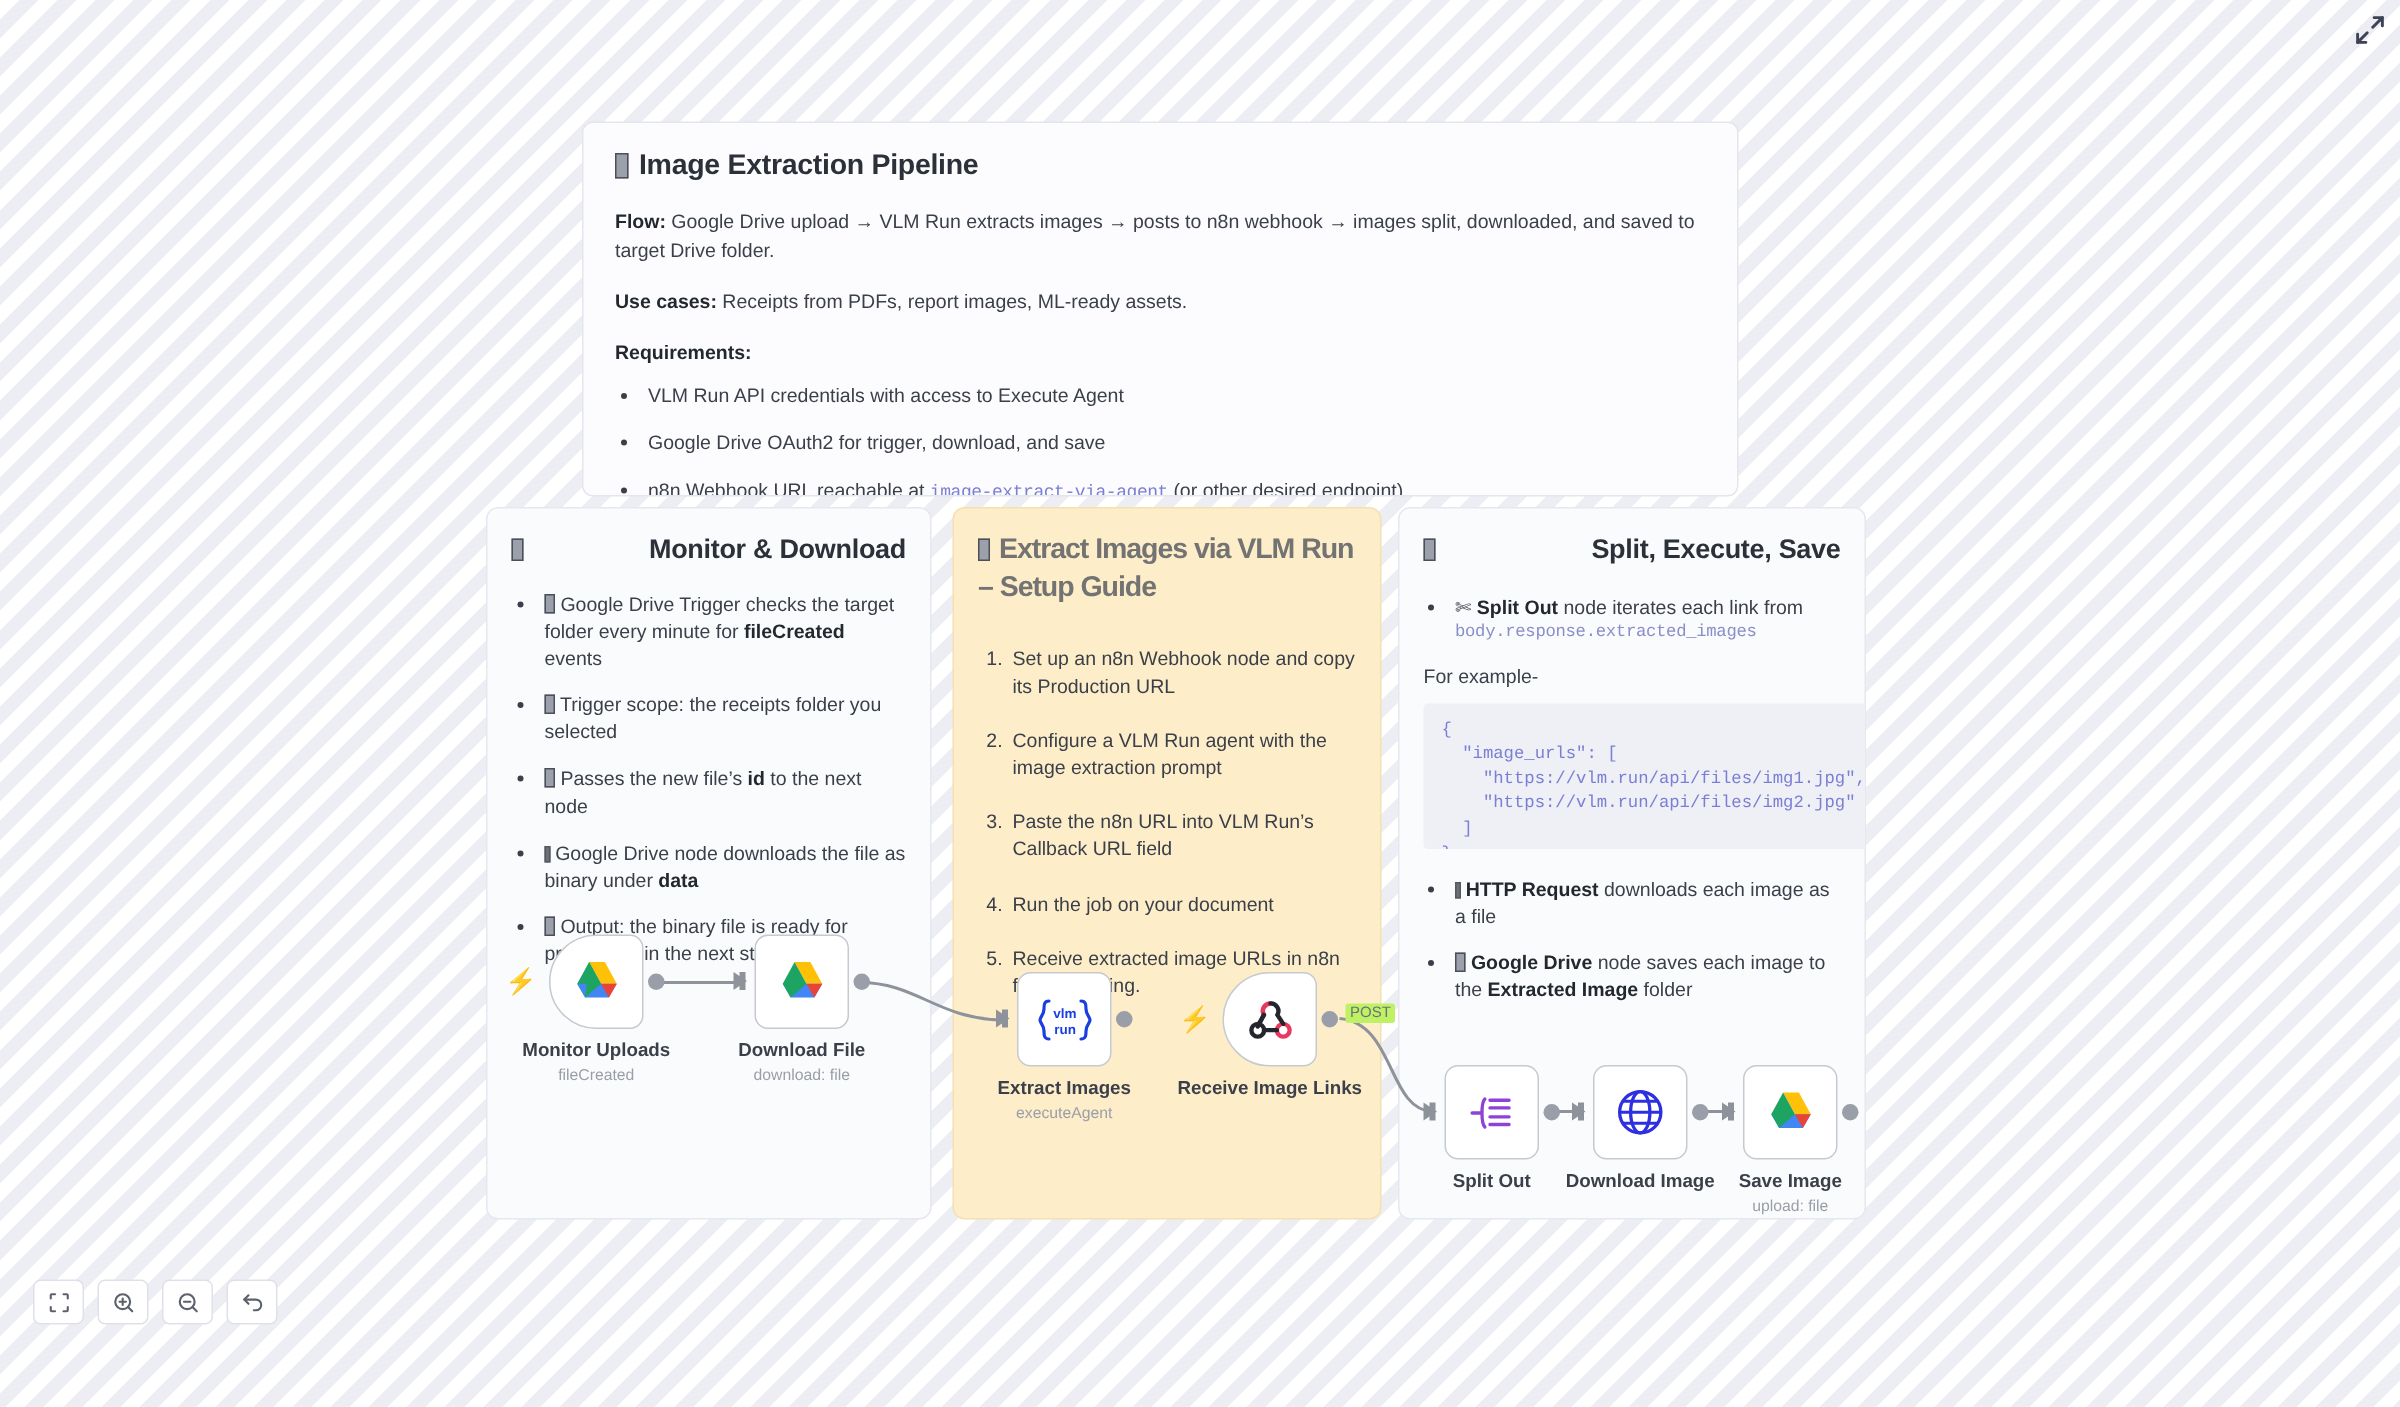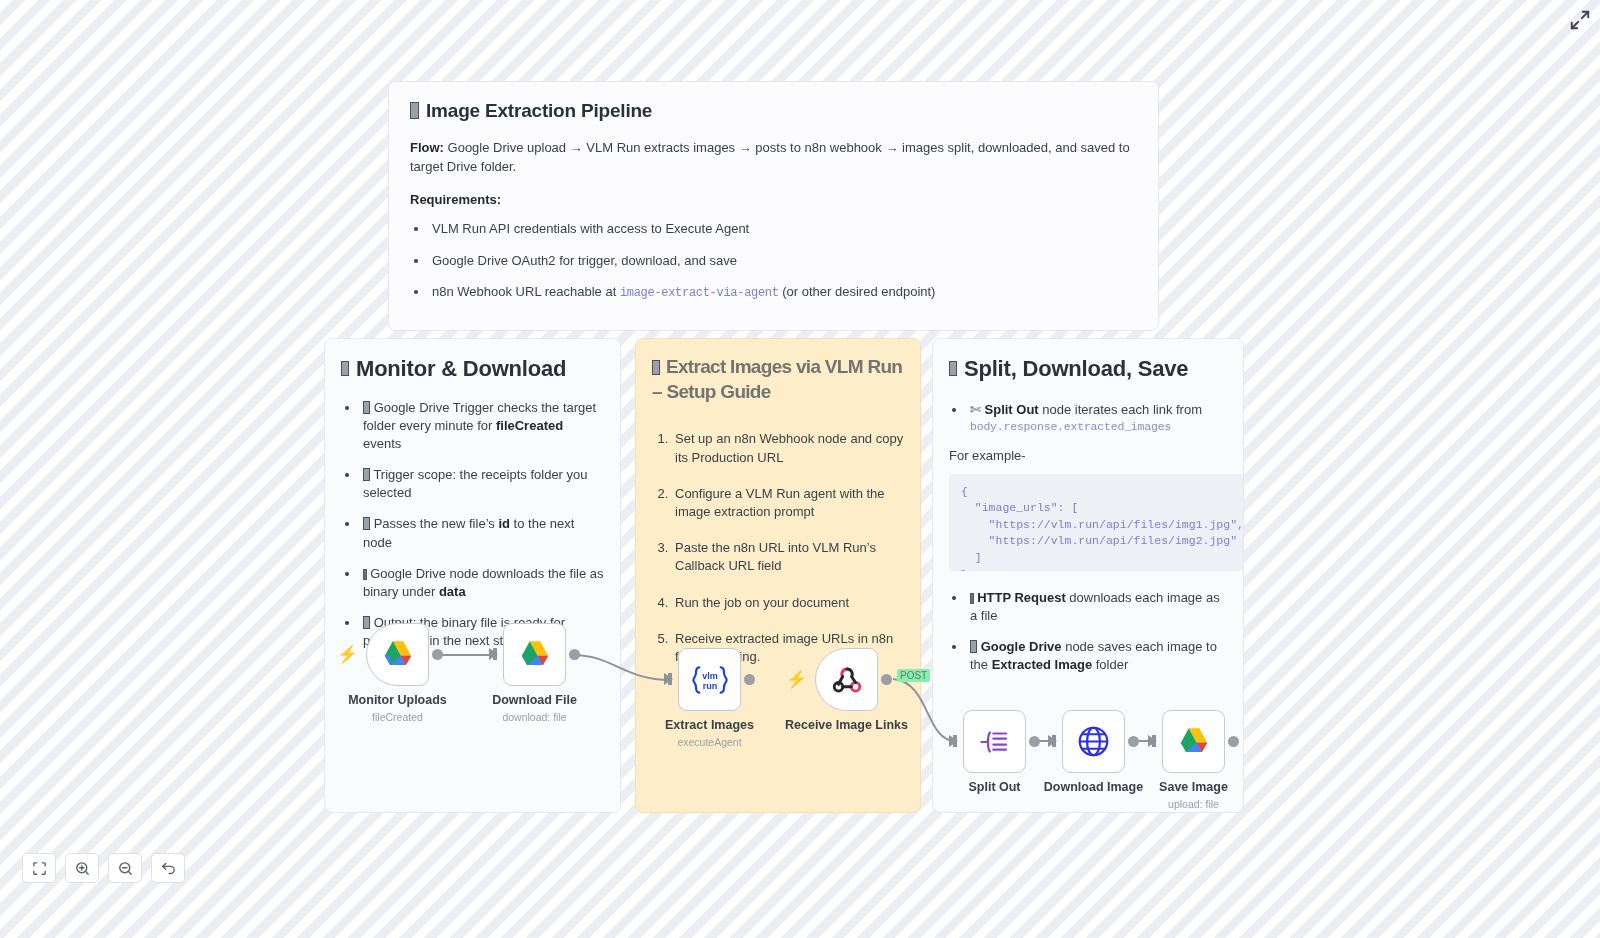--- a/index.html
+++ b/index.html
@@ -73,21 +73,21 @@
     position: absolute; top: 338px;
     border-radius: 8px; overflow: hidden; padding: 16px 16px 0 16px;
   }
   #col1 { left: 324px; width: 297px; height: 475px;
           background: #fafbfd; border: 1px solid #e6e8ef; }
   #col2 { left: 635px; width: 286px; height: 475px;
           background: #fdeec9; border: 1px solid #f4e0b2; }
   #col3 { left: 932px; width: 312px; height: 475px;
           background: #fafbfd; border: 1px solid #e6e8ef; }
 
-  #col1 .card-title, #col3 .card-title { font-size: 22px; }
+  #col1 .card-title, #col3 .card-title { font-size: 18px; justify-content: space-between; }
   #col2 .card-title {
     font-size: 19px; font-weight: bold; color: #737373;
     letter-spacing: -.7px; line-height: 1.3;
     display: block;
   }
   #col2 .card-title .tofu { margin-right: 6px; }
   #col1 ul.bullets { margin-top: 16px; }
   #col2 ol.steps { margin-top: 26px; padding-left: 20px; }
   #col2 ol.steps li { margin-top: 18px; color:#3a3f49; }
   #col2 ol.steps li:first-child { margin-top: 0; }
@@ -138,21 +138,21 @@
   .arrow-in::after {
     content:''; position:absolute; left:-5px; top:-6px;
     width:4px; height:12px; background:#8e929b;
   }
   .bolt {
     position: absolute; font-size: 17px; color: #ff5a45;
     font-weight: bold; line-height: 1;
   }
   .post-label {
     position: absolute; font-size: 10px; color: #6d717b;
-    background: #86efac; padding: 1px 3px; border-radius: 2px;
+    background: #bef264; padding: 1px 3px; border-radius: 2px;
   }
 
   
   #toolbar { position: absolute; left: 22px; bottom: 55px; display: flex; gap: 9px; }
   .tb-btn {
     width: 34px; height: 30px; background: #ffffff;
     border: 1px solid #dfe1e9; border-radius: 5px;
     display: flex; align-items: center; justify-content: center;
     color: #5c616b; cursor: pointer;
   }
@@ -175,20 +175,23 @@
   <div id="header-card">
     <div class="card-title">
       <span class="tofu"></span>
       <span>Image Extraction Pipeline</span>
     </div>
 
     <div class="para">
       <b>Flow:</b><span> Google Drive upload → VLM Run extracts images → posts to n8n webhook → images split, downloaded, and saved to target Drive folder.</span>
     </div>
 
+    <div class="para">
+      <b>Use cases:</b><span> Receipts from PDFs, report images, ML-ready assets.</span>
+    </div>
 
     <div class="reqs-label">Requirements:</div>
     <ul class="bullets">
       <li><span>VLM Run API credentials with access to Execute Agent</span></li>
       <li><span>Google Drive OAuth2 for trigger, download, and save</span></li>
       <li><span>n8n Webhook URL reachable at </span><code class="inline">image-extract-via-agent</code><span> (or other desired endpoint)</span></li>
 
     </ul>
   </div>
 
@@ -220,21 +223,21 @@
       <li>Configure a VLM Run agent with the image extraction prompt</li>
       <li>Paste the n8n URL into VLM Run’s Callback URL field</li>
       <li>Run the job on your document</li>
       <li>Receive extracted image URLs in n8n for processing.</li>
     </ol>
   </div>
 
   <div id="col3" class="col-card">
     <div class="card-title">
       <span class="tofu"></span>
-      <span>Split, Download, Save</span>
+      <span>Split, Execute, Save</span>
     </div>
     <ul class="bullets">
       <li>
         <span>✄</span>
         <b>Split Out</b><span> node iterates each link from </span>
         <span class="path-code">body.response.extracted_images</span>
       </li>
     </ul>
     <div class="example-label">For example-</div>
     <div class="codeblock">{

